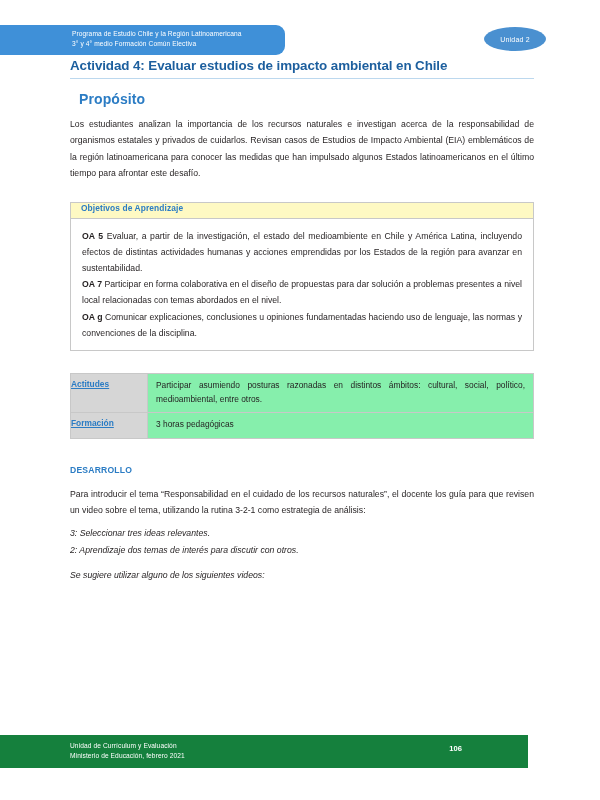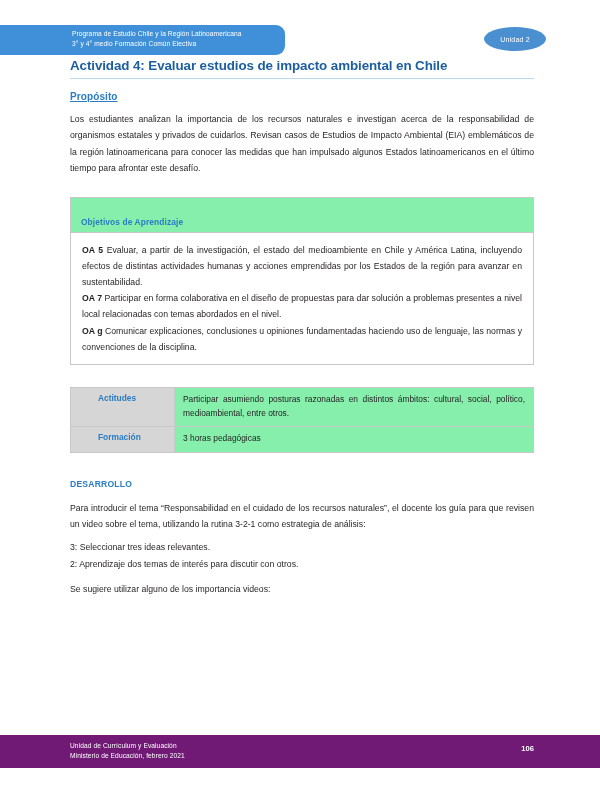--- a/index.html
+++ b/index.html
@@ -72,46 +72,45 @@
     margin: 0;
     padding: 0 0 5px 0;
     font-size: 13.4px;
     font-weight: bold;
     color: #1d5f9e;
     border-bottom: 1.2px solid #bcd8ee;
     letter-spacing: -0.1px;
   }
 
   h2.section-label {
-    margin: 12px 0 9px 0;
-    font-size: 10px;
-    font-weight: bold;
-    color: #2b7cc4;
-    letter-spacing: 0.1px;
-    text-decoration: underline;
+    margin: 12px 0 9px 9px;
+    font-size: 14px;
+    font-weight: bold;
+    color: #2b7cc4;
+    letter-spacing: 0.1px;
   }
 
   p.body-text {
     margin: 0 0 7px 0;
     font-size: 8.7px;
     line-height: 16.4px;
     text-align: justify;
     color: #231f20;
   }
   p.body-text.last { margin-bottom: 0; }
 
   
   .oa-block {
     margin-top: 20px;
     border: 0.8px solid #c8c8c8;
     border-bottom: none;
   }
   .oa-head {
-    background: #86efac;
-    padding: 19px 10px 5px 10px;
+    background: #fef9c3;
+    padding: 0 10px 5px 10px;
     font-size: 8.4px;
     font-weight: bold;
     color: #2b7cc4;
     letter-spacing: 0.1px;
   }
   .oa-body {
     border-top: 0.8px solid #c8c8c8;
     border-bottom: 0.8px solid #c8c8c8;
     padding: 9px 11px 9px 11px;
     background: #ffffff;
@@ -138,21 +137,22 @@
     border: 0.8px solid #c8c8c8;
     vertical-align: top;
     padding: 5px 8px 6px 8px;
   }
   .attr-table td.attr-key {
     width: 68px;
     background: #d6d6d6;
     color: #2b7cc4;
     font-weight: bold;
     font-size: 8.4px;
-    padding-left: 27px;
+    padding-left: 0;
+    text-decoration: underline;
   }
   .attr-table td.attr-val {
     background: #86efac;
     font-size: 8.4px;
     line-height: 13.5px;
     text-align: justify;
     color: #231f20;
   }
 
   
@@ -164,31 +164,32 @@
     font-size: 8.6px;
     font-weight: bold;
     color: #2b7cc4;
     letter-spacing: 0.2px;
   }
   .step-line {
     margin: 0;
     font-size: 8.7px;
     line-height: 16.4px;
     color: #231f20;
+    font-style: italic;
   }
   .spacer-line { height: 9px; }
 
   
   .footer-band {
     position: absolute;
     left: 0;
     top: 735px;
-    width: 600px;
+    width: 528px;
     height: 33px;
-    background: #701a75;
+    background: #15803d;
     box-sizing: border-box;
   }
   .footer-inner {
     position: relative;
     height: 100%;
     padding: 6px 66px 0 70px;
     box-sizing: border-box;
   }
   .footer-left div {
     color: #ffffff;
@@ -246,21 +247,21 @@
         </tr>
       </tbody>
     </table>
 
     <div class="desarrollo">
       <h2>DESARROLLO</h2>
       <p class="body-text">Para introducir el tema “Responsabilidad en el cuidado de los recursos naturales”, el docente los guía para que revisen un video sobre el tema, utilizando la rutina 3-2-1 como estrategia de análisis:</p>
       <p class="step-line">3: Seleccionar tres ideas relevantes.</p>
       <p class="step-line">2: Aprendizaje dos temas de interés para discutir con otros.</p>
       <div class="spacer-line"></div>
-      <p class="step-line">Se sugiere utilizar alguno de los importancia videos:</p>
+      <p class="step-line">Se sugiere utilizar alguno de los siguientes videos:</p>
     </div>
 
   </div>
 
   <div class="footer-band">
     <div class="footer-inner">
       <div class="footer-left">
         <div>Unidad de Currículum y Evaluación</div>
         <div>Ministerio de Educación, febrero 2021</div>
       </div>

